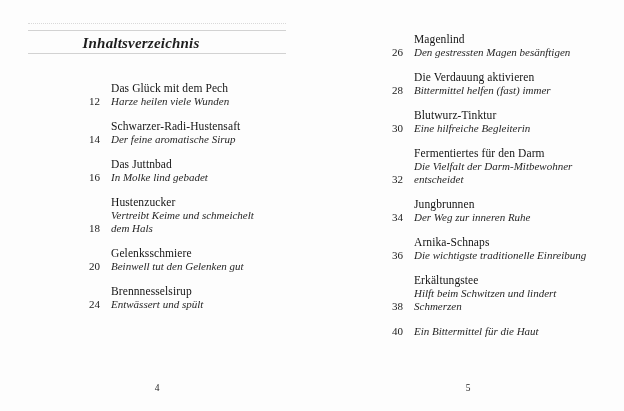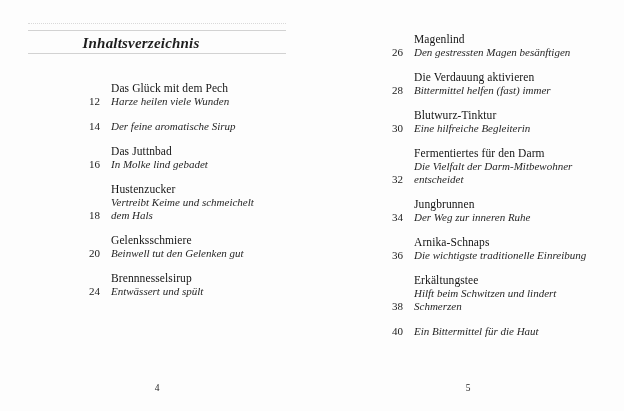--- a/index.html
+++ b/index.html
@@ -109,20 +109,21 @@
     <span class="entry-num">12</span>
     <span class="entry-text">
       <span class="entry-title">Das Glück mit dem Pech</span>
       <span class="entry-subtitle">Harze heilen viele Wunden</span>
     </span>
   </div>
 
   <div class="entry">
     <span class="entry-num">14</span>
     <span class="entry-text">
+      <span class="entry-title">Schwarzer-Radi-Hustensaft</span>
       <span class="entry-subtitle">Der feine aromatische Sirup</span>
     </span>
   </div>
 
   <div class="entry">
     <span class="entry-num">16</span>
     <span class="entry-text">
       <span class="entry-title">Das Juttnbad</span>
       <span class="entry-subtitle">In Molke lind gebadet</span>
     </span>

